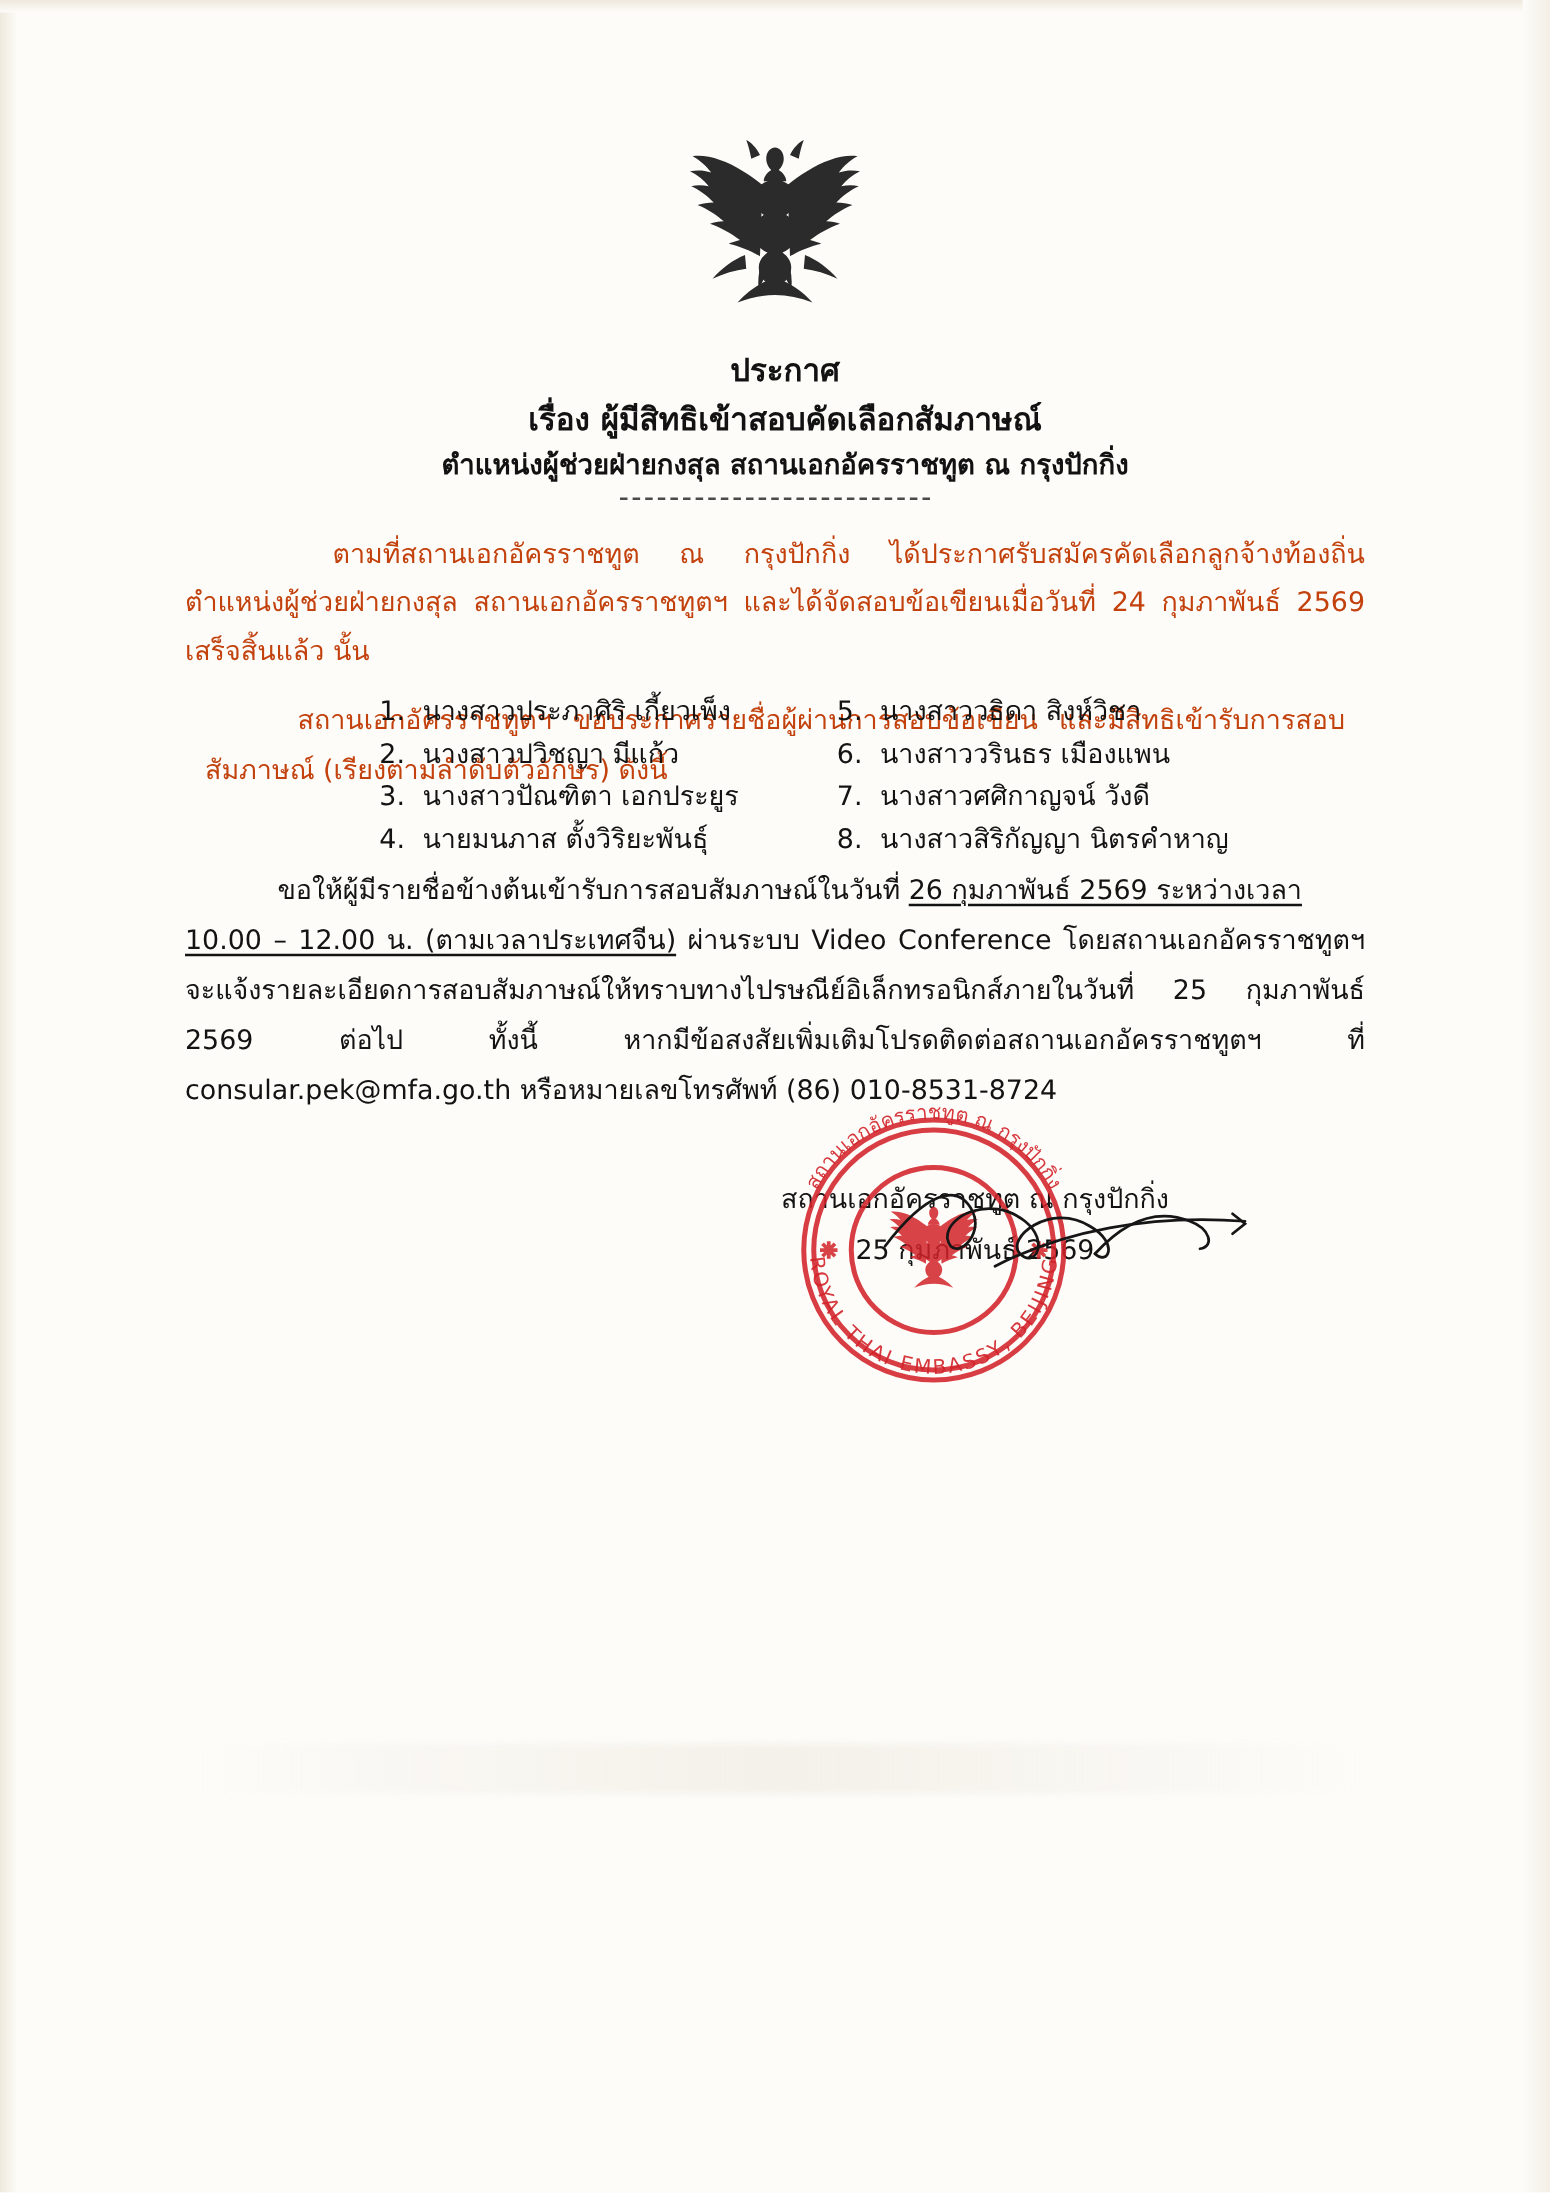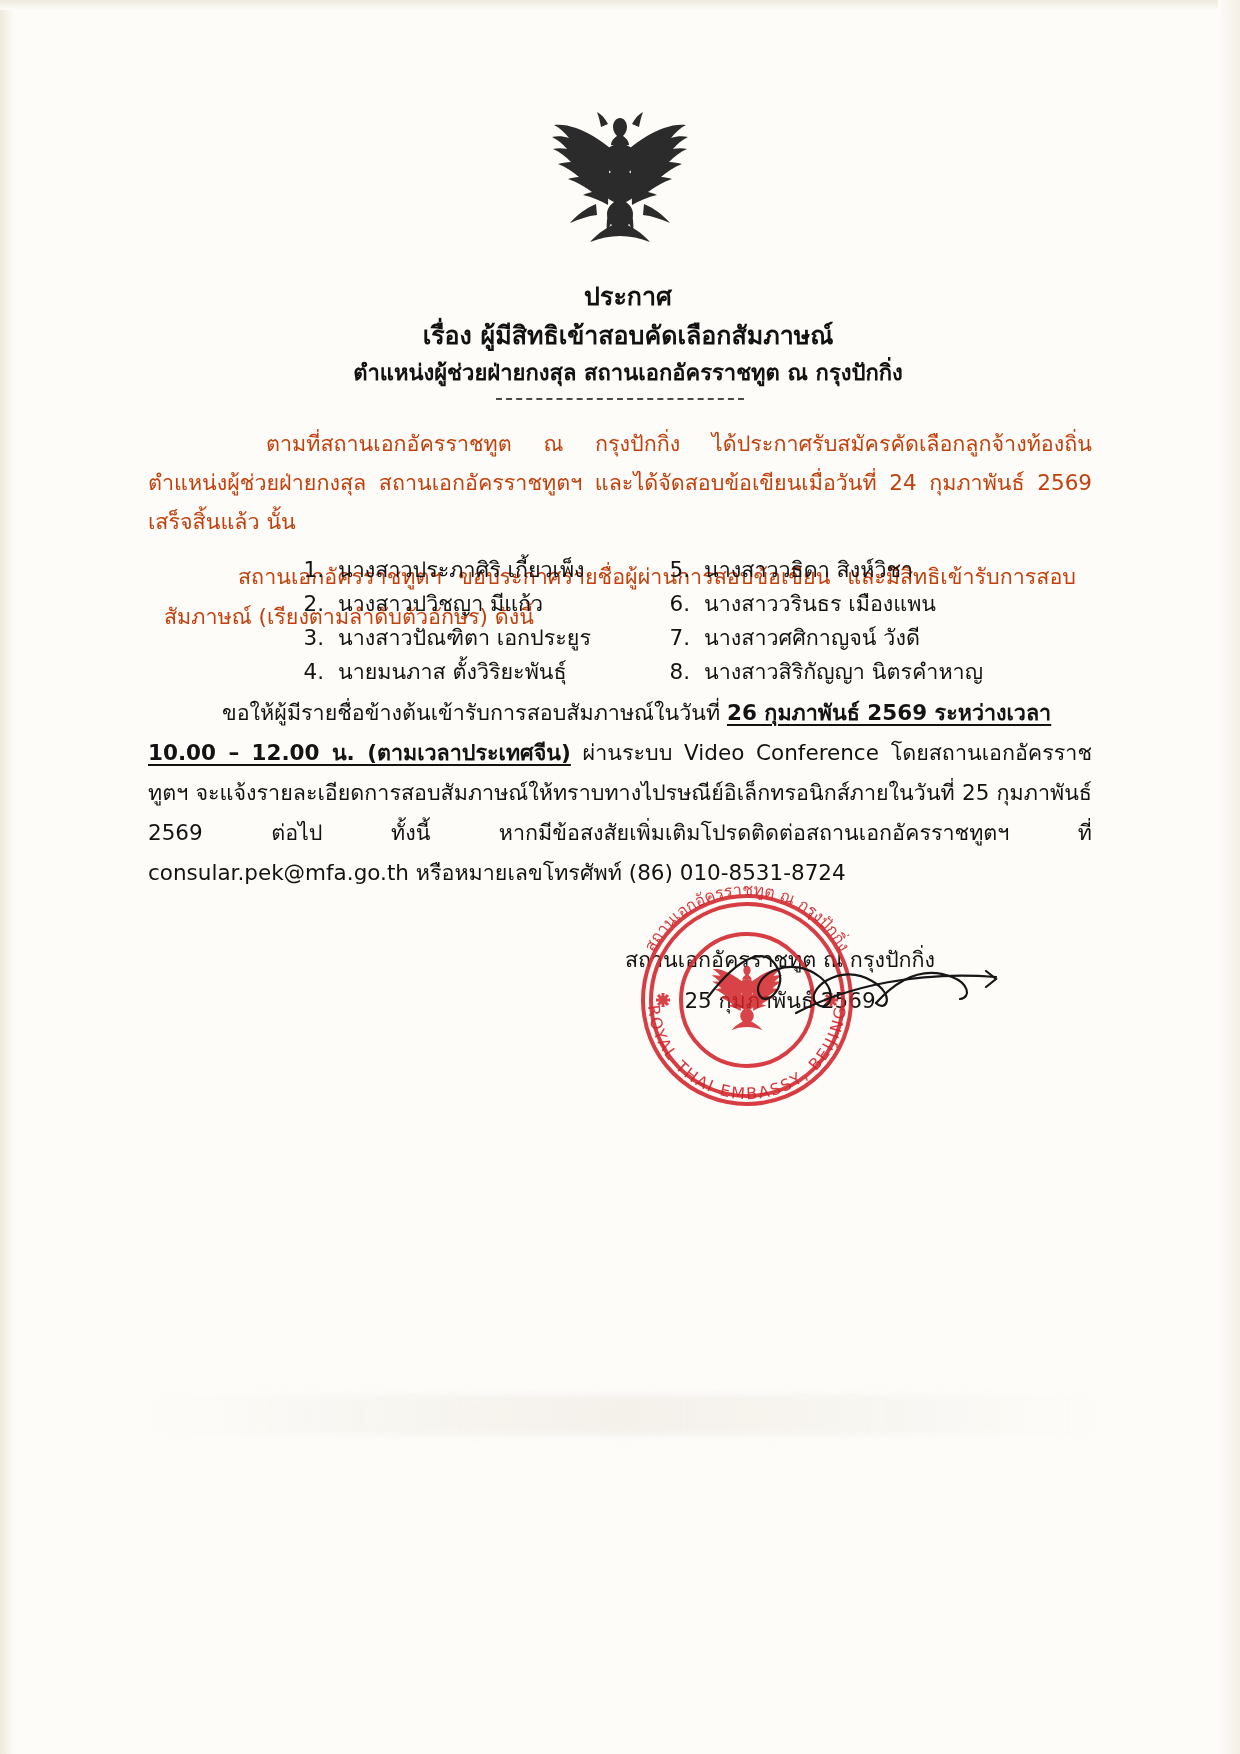--- a/index.html
+++ b/index.html
@@ -138,21 +138,21 @@
     position: absolute;
     top: 693px;
     left: 148px;
     width: 944px;
     font-size: 21.5px;
     line-height: 1.86;
     color: #131313;
     text-align: justify;
   }
   .bold-underline {
-    font-weight: bold;
+    font-weight: normal;
     text-decoration: underline;
     text-underline-offset: 4px;
   }
 
   
   .sign-block {
     position: absolute;
     top: 940px;
     left: 560px;
     width: 440px;

